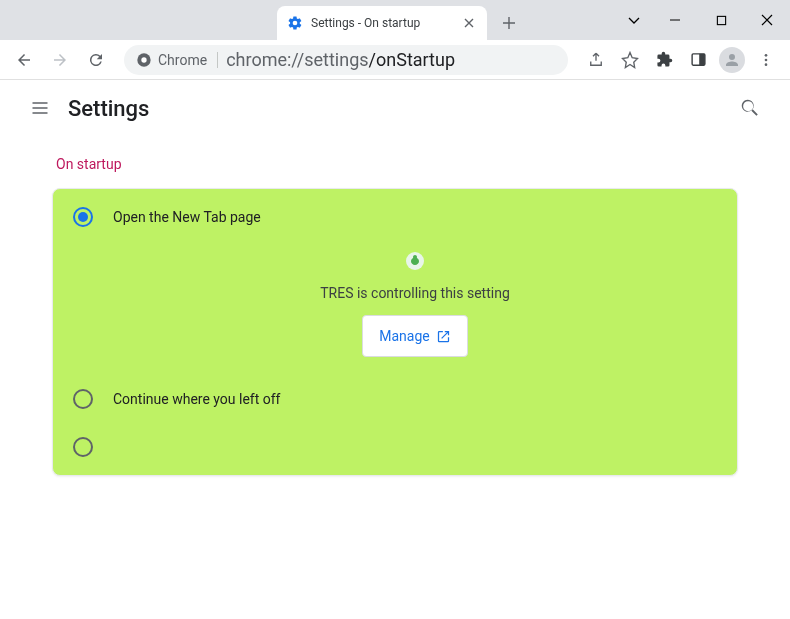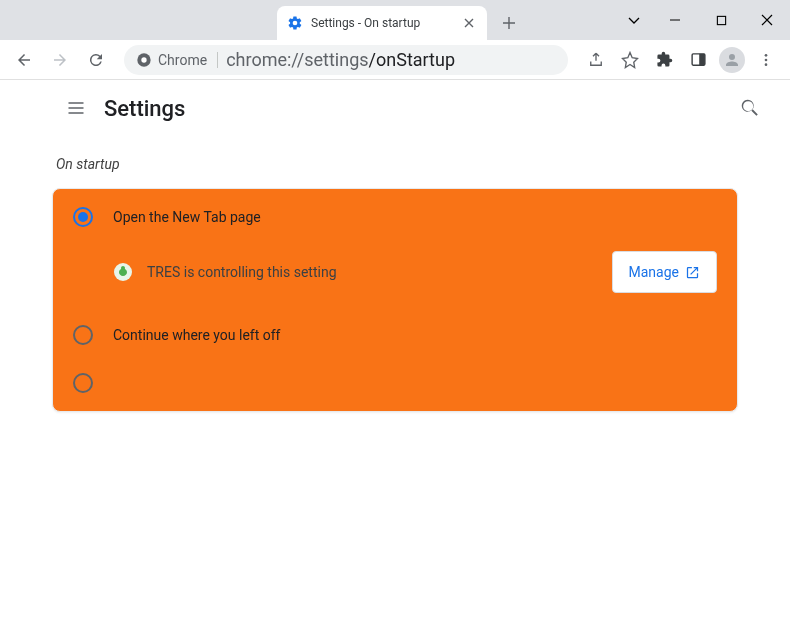--- a/index.html
+++ b/index.html
@@ -26,35 +26,35 @@
 .nav-btn.disabled { color: #bdc1c6; cursor: default; }
 .omnibox { flex: 1; height: 30px; background: #f1f3f4; border-radius: 15px; display: flex; align-items: center; padding: 0 12px; margin: 0 8px; gap: 8px; }
 .site-chip { display: flex; align-items: center; gap: 6px; color: #5f6368; font-size: 14px; padding-right: 10px; border-right: 1px solid #c4c7c5; }
 .url-text { color: #5f6368; font-size: 18px; }
 .url-path { color: #202124; }
 .toolbar-right { display: flex; align-items: center; gap: 2px; }
 .tb-icon { width: 32px; height: 32px; display: flex; align-items: center; justify-content: center; color: #5f6368; cursor: pointer; border-radius: 50%; }
 .avatar-circle { width: 26px; height: 26px; background: #dadce0; border-radius: 50%; display: flex; align-items: center; justify-content: center; }
 
 
-.settings-header { height: 56px; display: flex; align-items: center; padding: 0 20px; position: relative; z-index: 1; margin-left: 36px; }
+.settings-header { height: 56px; display: flex; align-items: center; padding: 0 20px; position: relative; z-index: 1; }
 .hamburger { width: 40px; height: 40px; display: flex; align-items: center; justify-content: center; cursor: pointer; color: #5f6368; }
 .settings-title { font-size: 22px; color: #202124; margin-left: 8px; font-weight: 500; }
 .search-btn { margin-left: auto; width: 40px; height: 40px; display: flex; align-items: center; justify-content: center; cursor: pointer; color: #5f6368; }
 
 
 .content { padding: 20px 52px; position: relative; z-index: 1; }
-.section-title { font-size: 14px; color: #404040; margin-bottom: 16px; padding-left: 4px; font-style: italic; }
-.card { background: #f97316; border-radius: 8px; border: 1px solid #e8eaed; box-shadow: 0 1px 2px rgba(60,64,67,0.08); padding: 4px 0; }
+.section-title { font-size: 14px; color: #be185d; margin-bottom: 16px; padding-left: 4px; }
+.card { background: #bef264; border-radius: 8px; border: 1px solid #e8eaed; box-shadow: 0 1px 2px rgba(60,64,67,0.08); padding: 4px 0; }
 .option-row { display: flex; align-items: center; padding: 14px 20px; gap: 20px; }
 .radio { width: 20px; height: 20px; border: 2px solid #5f6368; border-radius: 50%; position: relative; flex-shrink: 0; cursor: pointer; }
 .radio.selected { border-color: #1a73e8; }
 .radio.selected::after { content: ''; position: absolute; top: 3px; left: 3px; width: 10px; height: 10px; background: #1a73e8; border-radius: 50%; }
 .option-label { font-size: 14px; color: #202124; }
-.extension-notice { display: flex; align-items: center; padding: 10px 20px 18px 60px; gap: 14px; }
+.extension-notice { display: flex; align-items: center; padding: 10px 20px 18px 60px; gap: 14px; flex-direction: column; }
 .ext-icon { width: 20px; height: 20px; flex-shrink: 0; }
 .ext-text { font-size: 14px; color: #3c4043; flex: 1; }
 .ext-buttons { display: flex; gap: 10px; }
 .btn-outline { height: 42px; padding: 0 16px; border: 1px solid #dadce0; background: #fff; border-radius: 4px; color: #1a73e8; font-size: 14px; cursor: pointer; display: flex; align-items: center; gap: 6px; }
 
 svg { display: block; }
 </style>
 </head>
 <body>
 

